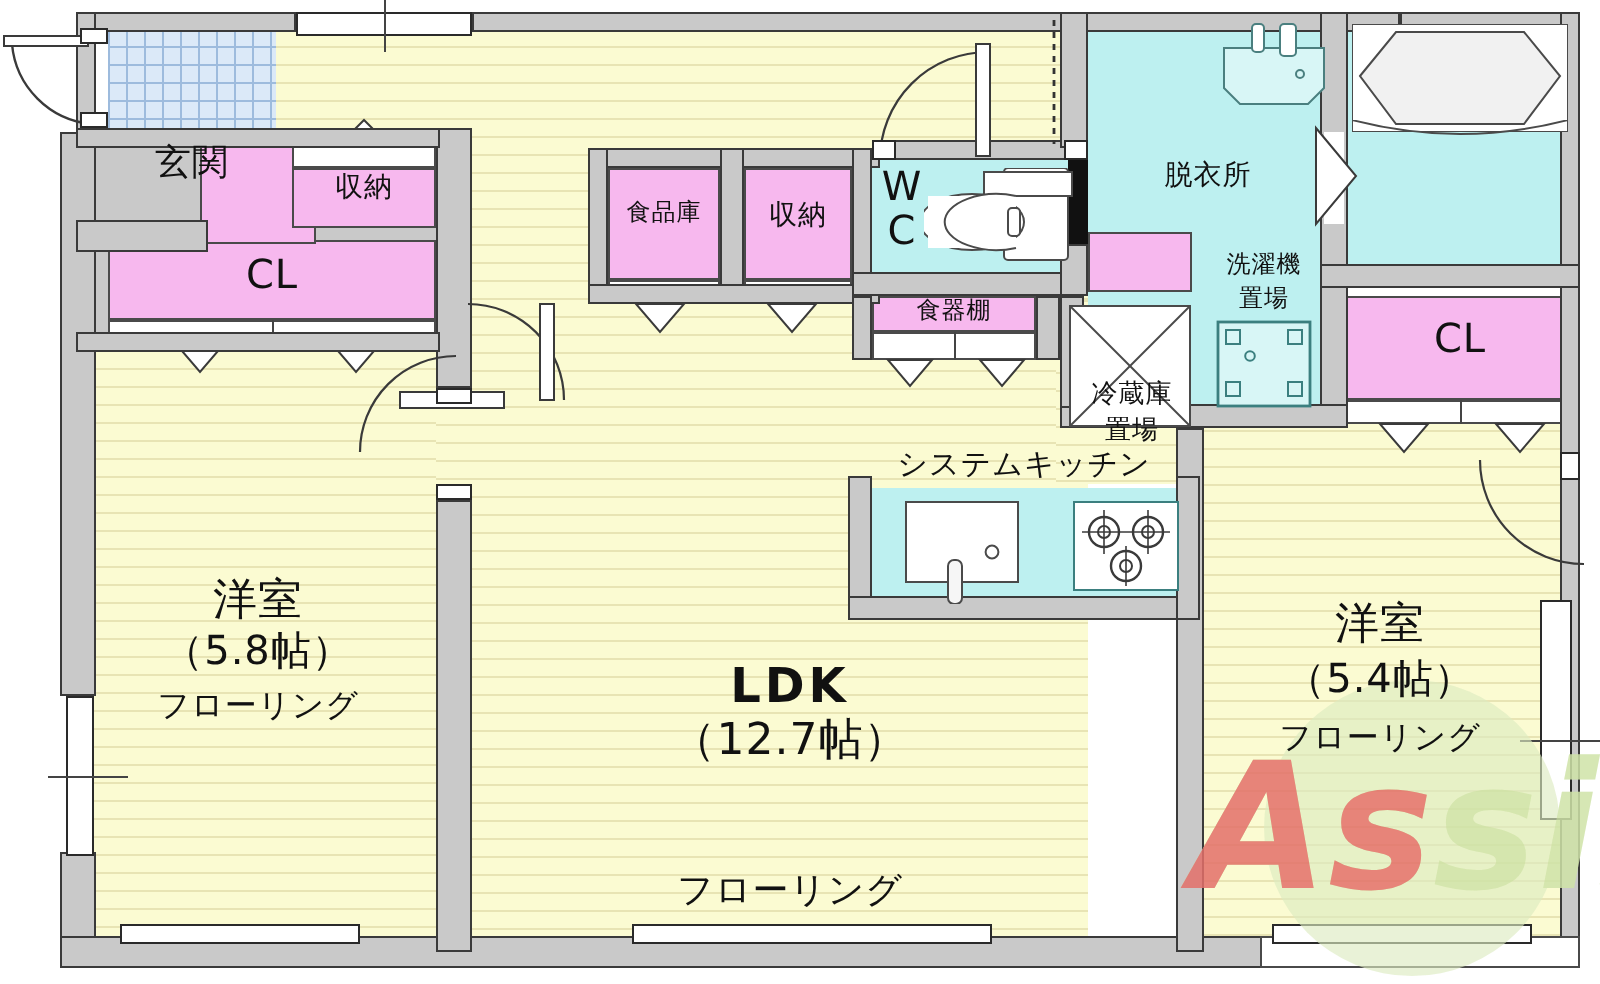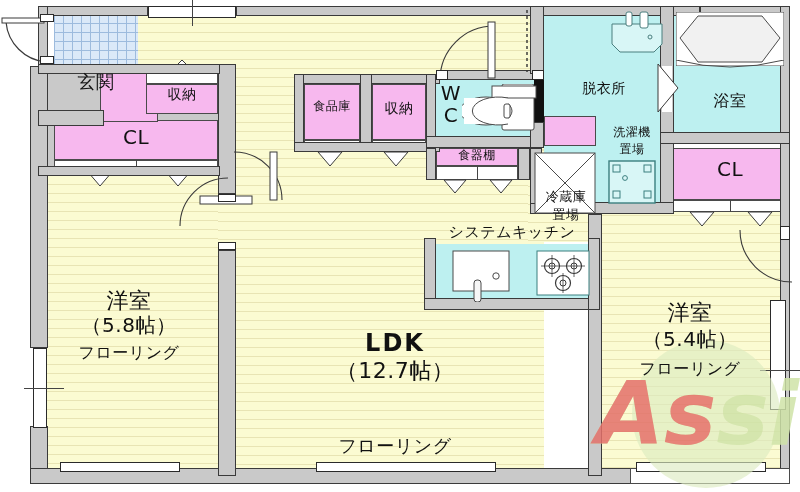--- a/index.html
+++ b/index.html
@@ -301,21 +301,20 @@
   <div class="lbl lbl-jp t20" style="left:438px; top:82px; width:26px;">W</div>
   <div class="lbl lbl-jp t20" style="left:438px; top:104px; width:26px;">C</div>
 
   <div class="lbl lbl-jp t12" style="left:436px; top:149px; width:82px;">食器棚</div>
 
   <div class="lbl lbl-jp t14" style="left:554px; top:80px; width:100px;">脱衣所</div>
 
   <div class="lbl lbl-jp t12" style="left:600px; top:126px; width:64px;">洗濯機</div>
   <div class="lbl lbl-jp t12" style="left:600px; top:143px; width:64px;">置場</div>
 
-  <div class="lbl lbl-jp t16" style="left:672px; top:92px; width:116px;">浴室</div>
 
   <div class="lbl lbl-jp t20" style="left:672px; top:158px; width:116px;">CL</div>
 
   <div class="lbl lbl-jp t13" style="left:528px; top:190px; width:76px;">冷蔵庫</div>
   <div class="lbl lbl-jp t13" style="left:528px; top:208px; width:76px;">置場</div>
 
   <div class="lbl lbl-jp t15" style="left:422px; top:224px; width:180px; font-size:15px;">システムキッチン</div>
 
   <div class="lbl lbl-jp t22" style="left:40px; top:288px; width:178px;">洋室</div>
   <div class="lbl lbl-jp t20" style="left:40px; top:314px; width:178px;">（5.8帖）</div>

